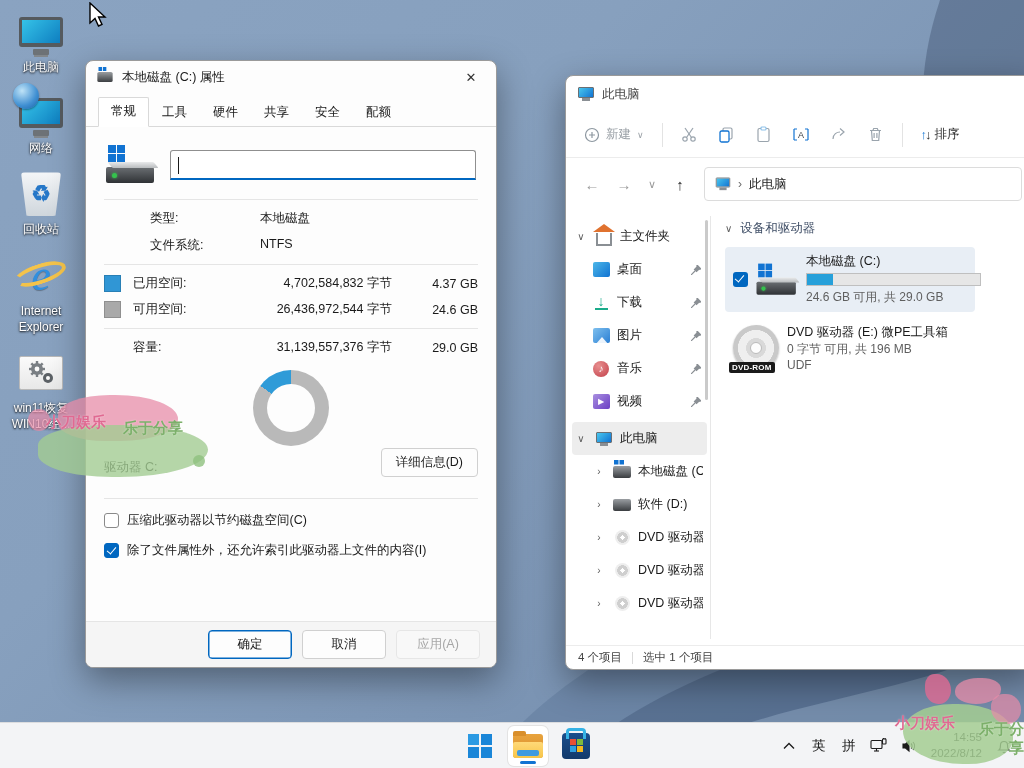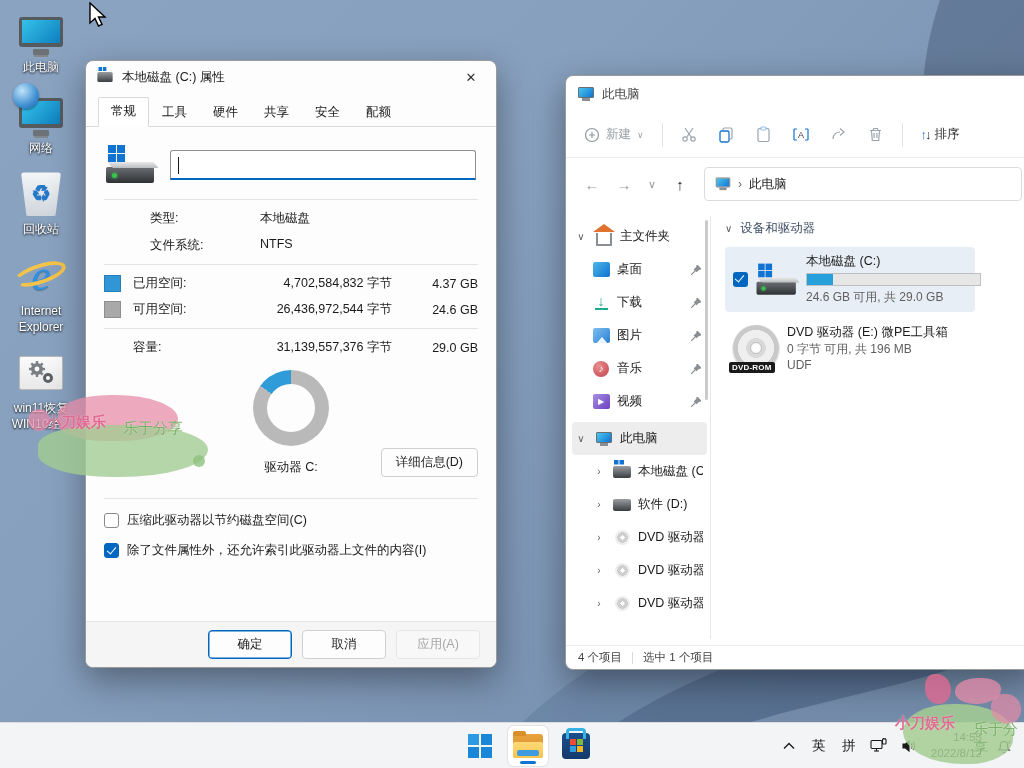--- a/index.html
+++ b/index.html
@@ -21,21 +21,21 @@
   .bin { width:40px; height:44px; background:linear-gradient(180deg,#f4f6f8,#cfd6dc); border-radius:4px 4px 8px 8px; clip-path:polygon(0 0,100% 0,86% 100%,14% 100%); display:flex; align-items:center; justify-content:center; }
   .bin span { color:#2577c8; font-size:22px; font-weight:bold; }
   .ie-e { font-family:"Liberation Serif", serif; font-style:italic; font-size:44px; color:#2f8fe0; line-height:1; text-shadow:0 1px 1px rgba(0,0,0,.3); position:relative; }
   .ie-ring { position:absolute; width:54px; height:20px; border:4px solid #f4c34a; border-left-color:transparent; border-radius:50%; transform:rotate(-18deg); top:12px; left:-4px; }
   .gearsbox { width:44px; height:34px; background:linear-gradient(180deg,#fbfbfb,#e8e8e8); border:1px solid #b9b9b9; border-radius:2px; display:flex; align-items:center; justify-content:center; gap:0; }
 
   
   .splash { position:absolute; z-index:40; pointer-events:none; }
   .splash .blob { position:absolute; border-radius:50%; }
   .splash .t1 { color:#e06a92; font-weight:bold; font-size:15px; position:absolute; text-shadow:0 0 2px rgba(255,255,255,.5); }
-  .splash .t2 { color:#7cb06a; font-weight:normal; font-size:15px; position:absolute; text-shadow:0 0 2px rgba(255,255,255,.5); }
+  .splash .t2 { color:#7cb06a; font-weight:bold; font-size:15px; position:absolute; text-shadow:0 0 2px rgba(255,255,255,.5);text-align:right; }
 
   
   .dialog { position:absolute; left:85px; top:60px; width:412px; height:608px; background:#fdfdfd; border:1px solid #9a9a9a; border-radius:8px; box-shadow:0 12px 34px rgba(0,0,0,.38); z-index:30; display:flex; flex-direction:column; overflow:hidden; }
   .dlg-titlebar { height:32px; display:flex; align-items:center; padding:0 10px; gap:8px; }
   .dlg-title { font-size:12.5px; color:#1a1a1a; flex:1; }
   .dlg-close { width:30px; height:24px; display:flex; align-items:center; justify-content:center; color:#333; font-size:13px; border-radius:4px; }
   .tabs { display:flex; padding:6px 12px 0 12px; position:relative; }
   .tabs:after { content:""; position:absolute; left:0; right:0; bottom:0; height:1px; background:#d9d9d9; }
   .tab { font-size:12.5px; color:#1a1a1a; padding:4px 12px 5px; border:1px solid transparent; position:relative; z-index:1; }
   .tab.active { background:#fff; border-color:#d9d9d9; border-bottom-color:#fff; border-radius:2px 2px 0 0; padding-top:5px; margin-top:-2px; }
@@ -52,21 +52,21 @@
   .usage-row .bytes { flex:1; text-align:right; }
   .usage-row .gb { width:86px; text-align:right; }
   .cap-row { display:flex; align-items:center; margin:10px 0 6px 0; }
   .cap-row .ul { width:92px; margin-left:29px; }
   .cap-row .bytes { flex:1; text-align:right; }
   .cap-row .gb { width:86px; text-align:right; }
   .donut-wrap { display:flex; justify-content:center; margin:14px 0 6px 0; }
   .donut { width:76px; height:76px; border-radius:50%; position:relative; }
   .donut:after { content:""; position:absolute; inset:14px; border-radius:50%; background:#fdfdfd; }
   .drive-cap-row { display:flex; align-items:center; margin:4px 0 2px 0; position:relative; height:30px; }
-  .drive-cap-row .dl { position:absolute; left:0; right:0; text-align:center; }
+  .drive-cap-row .dl { position:absolute; left:0; right:0; text-align:left; }
   .btn { font-size:12.5px; color:#1a1a1a; background:#fdfdfd; border:1px solid #d0d0d0; border-radius:4px; padding:5px 14px; }
   .btn.details { position:absolute; right:0; top:-4px; }
   .cb-row { display:flex; align-items:flex-start; gap:8px; margin:13px 0; }
   .cb { width:15px; height:15px; border:1px solid #8a8a8a; border-radius:3px; background:#fff; flex:none; position:relative; margin-top:1px; }
   .cb.checked { background:#0067c0; border-color:#0067c0; }
   .cb.checked:after { content:""; position:absolute; left:4px; top:1px; width:4px; height:8px; border-right:1.5px solid #fff; border-bottom:1.5px solid #fff; transform:rotate(40deg); }
   .dlg-footer { height:46px; background:#f5f5f5; border-top:1px solid #e5e5e5; display:flex; align-items:center; justify-content:flex-end; gap:10px; padding:0 16px; }
   .btn.primary { border:1px solid #0067c0; box-shadow:inset 0 0 0 .5px #0067c0; min-width:84px; text-align:center; }
   .btn.plain { min-width:84px; text-align:center; }
   .btn.disabled { color:#a6a6a6; background:#f8f8f8; border-color:#e6e6e6; min-width:84px; text-align:center; }

